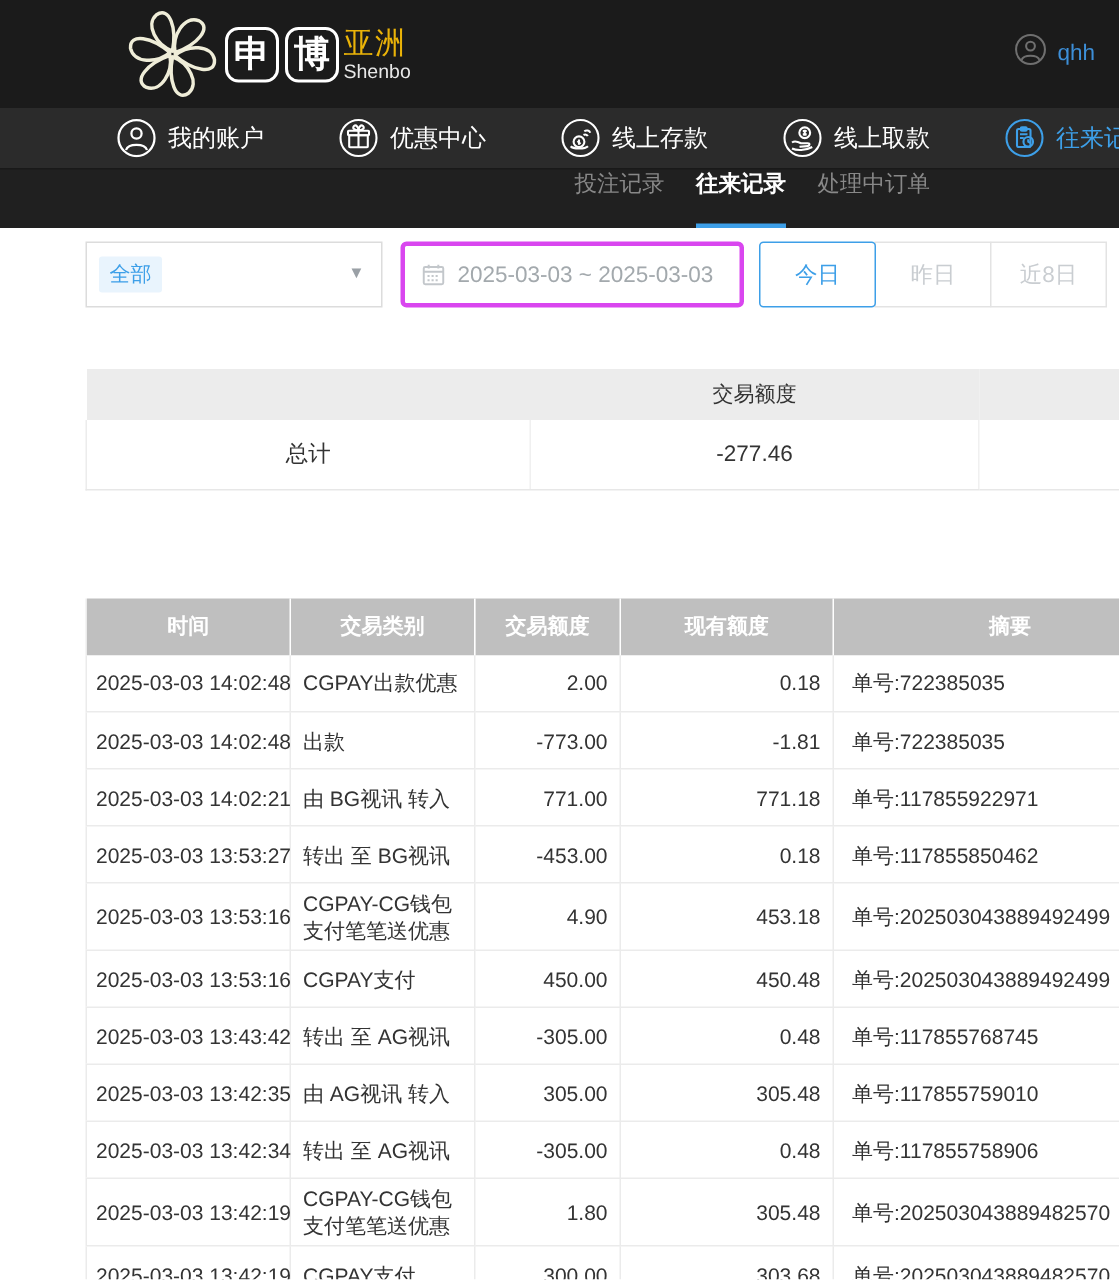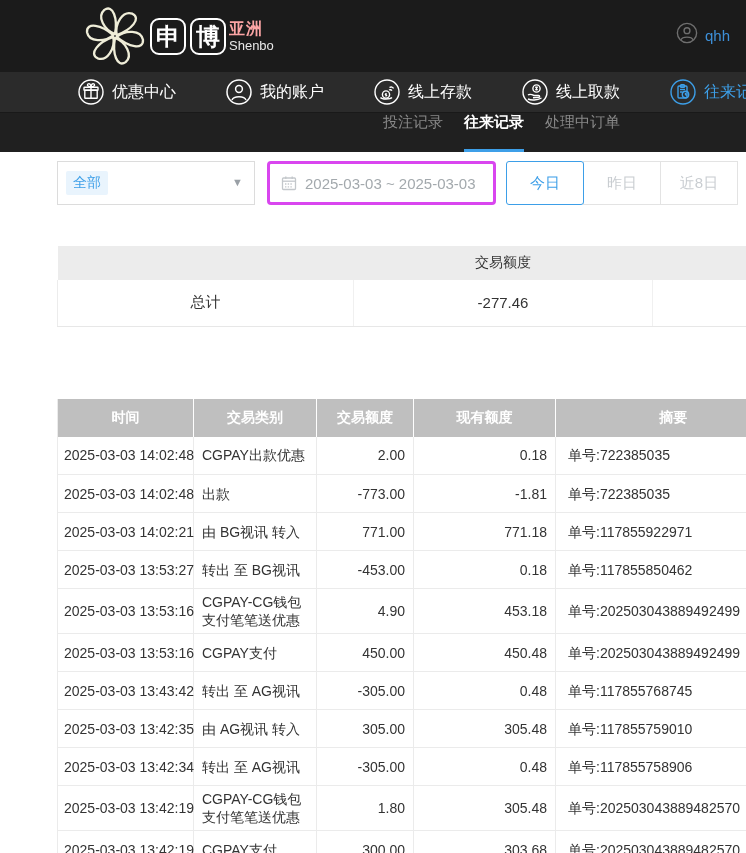--- a/index.html
+++ b/index.html
@@ -7,21 +7,21 @@
   body { font-family:"Liberation Sans","DejaVu Sans",sans-serif; color:#333; }
   .page { position:relative; width:746px; height:853px; overflow:hidden; background:#fff; }
 
   
   .topbar { position:relative; height:72px; background:#1b1b1b; }
   .logo { position:absolute; left:84px; top:5px; display:flex; align-items:center; cursor:pointer; }
   .logo-flower { width:62px; height:62px; }
   .logo-box { display:inline-block; width:36px; height:37px; border:2px solid #fff; border-radius:9px;
               color:#fff; font-size:24px; font-weight:bold; text-align:center; line-height:33px; margin-left:4px; }
   .logo-sub { margin-left:3px; line-height:1; }
-  .logo-region { display:block; color:#fca5a5; font-size:16px; font-weight:bold; letter-spacing:1px; }
+  .logo-region { display:block; color:#eab308; font-size:20px; font-weight:normal; letter-spacing:1px; }
   .logo-sub-en { display:block; color:#e8e8e8; font-size:13px; margin-top:2px;text-align:right; }
   .user { position:absolute; right:16px; top:22px; display:flex; align-items:flex-end; cursor:pointer; }
   .user svg { margin-right:7px; }
   .username { color:#3d8fd8; font-size:15px; }
 
   
   .mainnav { display:flex; align-items:center; height:40px; background:#2b2b2b; padding-left:78px; white-space:nowrap; }
   .nav-item { display:flex; align-items:center; margin-right:50px; color:#fff; font-size:16px; cursor:pointer; flex:0 0 auto; }
   .nav-item svg { margin-right:8px; }
   .nav-item.active { color:#3d9fe8; }
@@ -111,36 +111,36 @@
         <circle cx="12" cy="12" r="10.5"></circle>
         <circle cx="12" cy="9.5" r="3.2"></circle>
         <path d="M5.5 19.5 C 7 15.5, 17 15.5, 18.5 19.5"></path>
       </svg>
       <span class="username">qhh</span>
     </div>
   </header>
 
   <nav class="mainnav">
     <div class="nav-item">
+      <svg width="26" height="26" viewBox="0 0 26 26" fill="none" stroke="#fff" stroke-width="1.5">
+        <circle cx="13" cy="13" r="12"></circle>
+        <circle cx="13" cy="10" r="3.4"></circle>
+        <path d="M6 21 C 7.5 16.5, 18.5 16.5, 20 21"></path>
+      </svg>
+      <span>我的账户</span>
+    </div>
+    <div class="nav-item">
       <svg width="26" height="26" viewBox="0 0 26 26" fill="none" stroke="#fff" stroke-width="1.4">
         <circle cx="13" cy="13" r="12"></circle>
         <rect x="6.8" y="11.2" width="12.4" height="8" rx="0.5"></rect>
         <rect x="6" y="8.2" width="14" height="3" rx="0.5"></rect>
         <line x1="13" y1="8.2" x2="13" y2="19.2"></line>
         <path d="M13 8 C 10.5 8, 8.5 6.5, 10 5 C 11.5 3.8, 13 6, 13 8 C 13 6, 14.5 3.8, 16 5 C 17.5 6.5, 15.5 8, 13 8"></path>
       </svg>
       <span>优惠中心</span>
-    </div>
-    <div class="nav-item">
-      <svg width="26" height="26" viewBox="0 0 26 26" fill="none" stroke="#fff" stroke-width="1.5">
-        <circle cx="13" cy="13" r="12"></circle>
-        <circle cx="13" cy="10" r="3.4"></circle>
-        <path d="M6 21 C 7.5 16.5, 18.5 16.5, 20 21"></path>
-      </svg>
-      <span>我的账户</span>
     </div>
     <div class="nav-item">
       <svg width="26" height="26" viewBox="0 0 26 26" fill="none" stroke="#fff" stroke-width="1.4">
         <circle cx="13" cy="13" r="12"></circle>
         <circle cx="12" cy="15.5" r="3.6"></circle>
         <path d="M11 15 L13 17 M12 17.5 L12 14"></path>
         <path d="M15.5 8.5 C 17 7.5, 19 8, 19.5 9.5 M15 11 C 16 10.4, 17.4 10.7, 17.8 11.8"></path>
         <path d="M6.5 18.5 C 8 20.5, 16 20.5, 18 18.5"></path>
       </svg>
       <span>线上存款</span>

